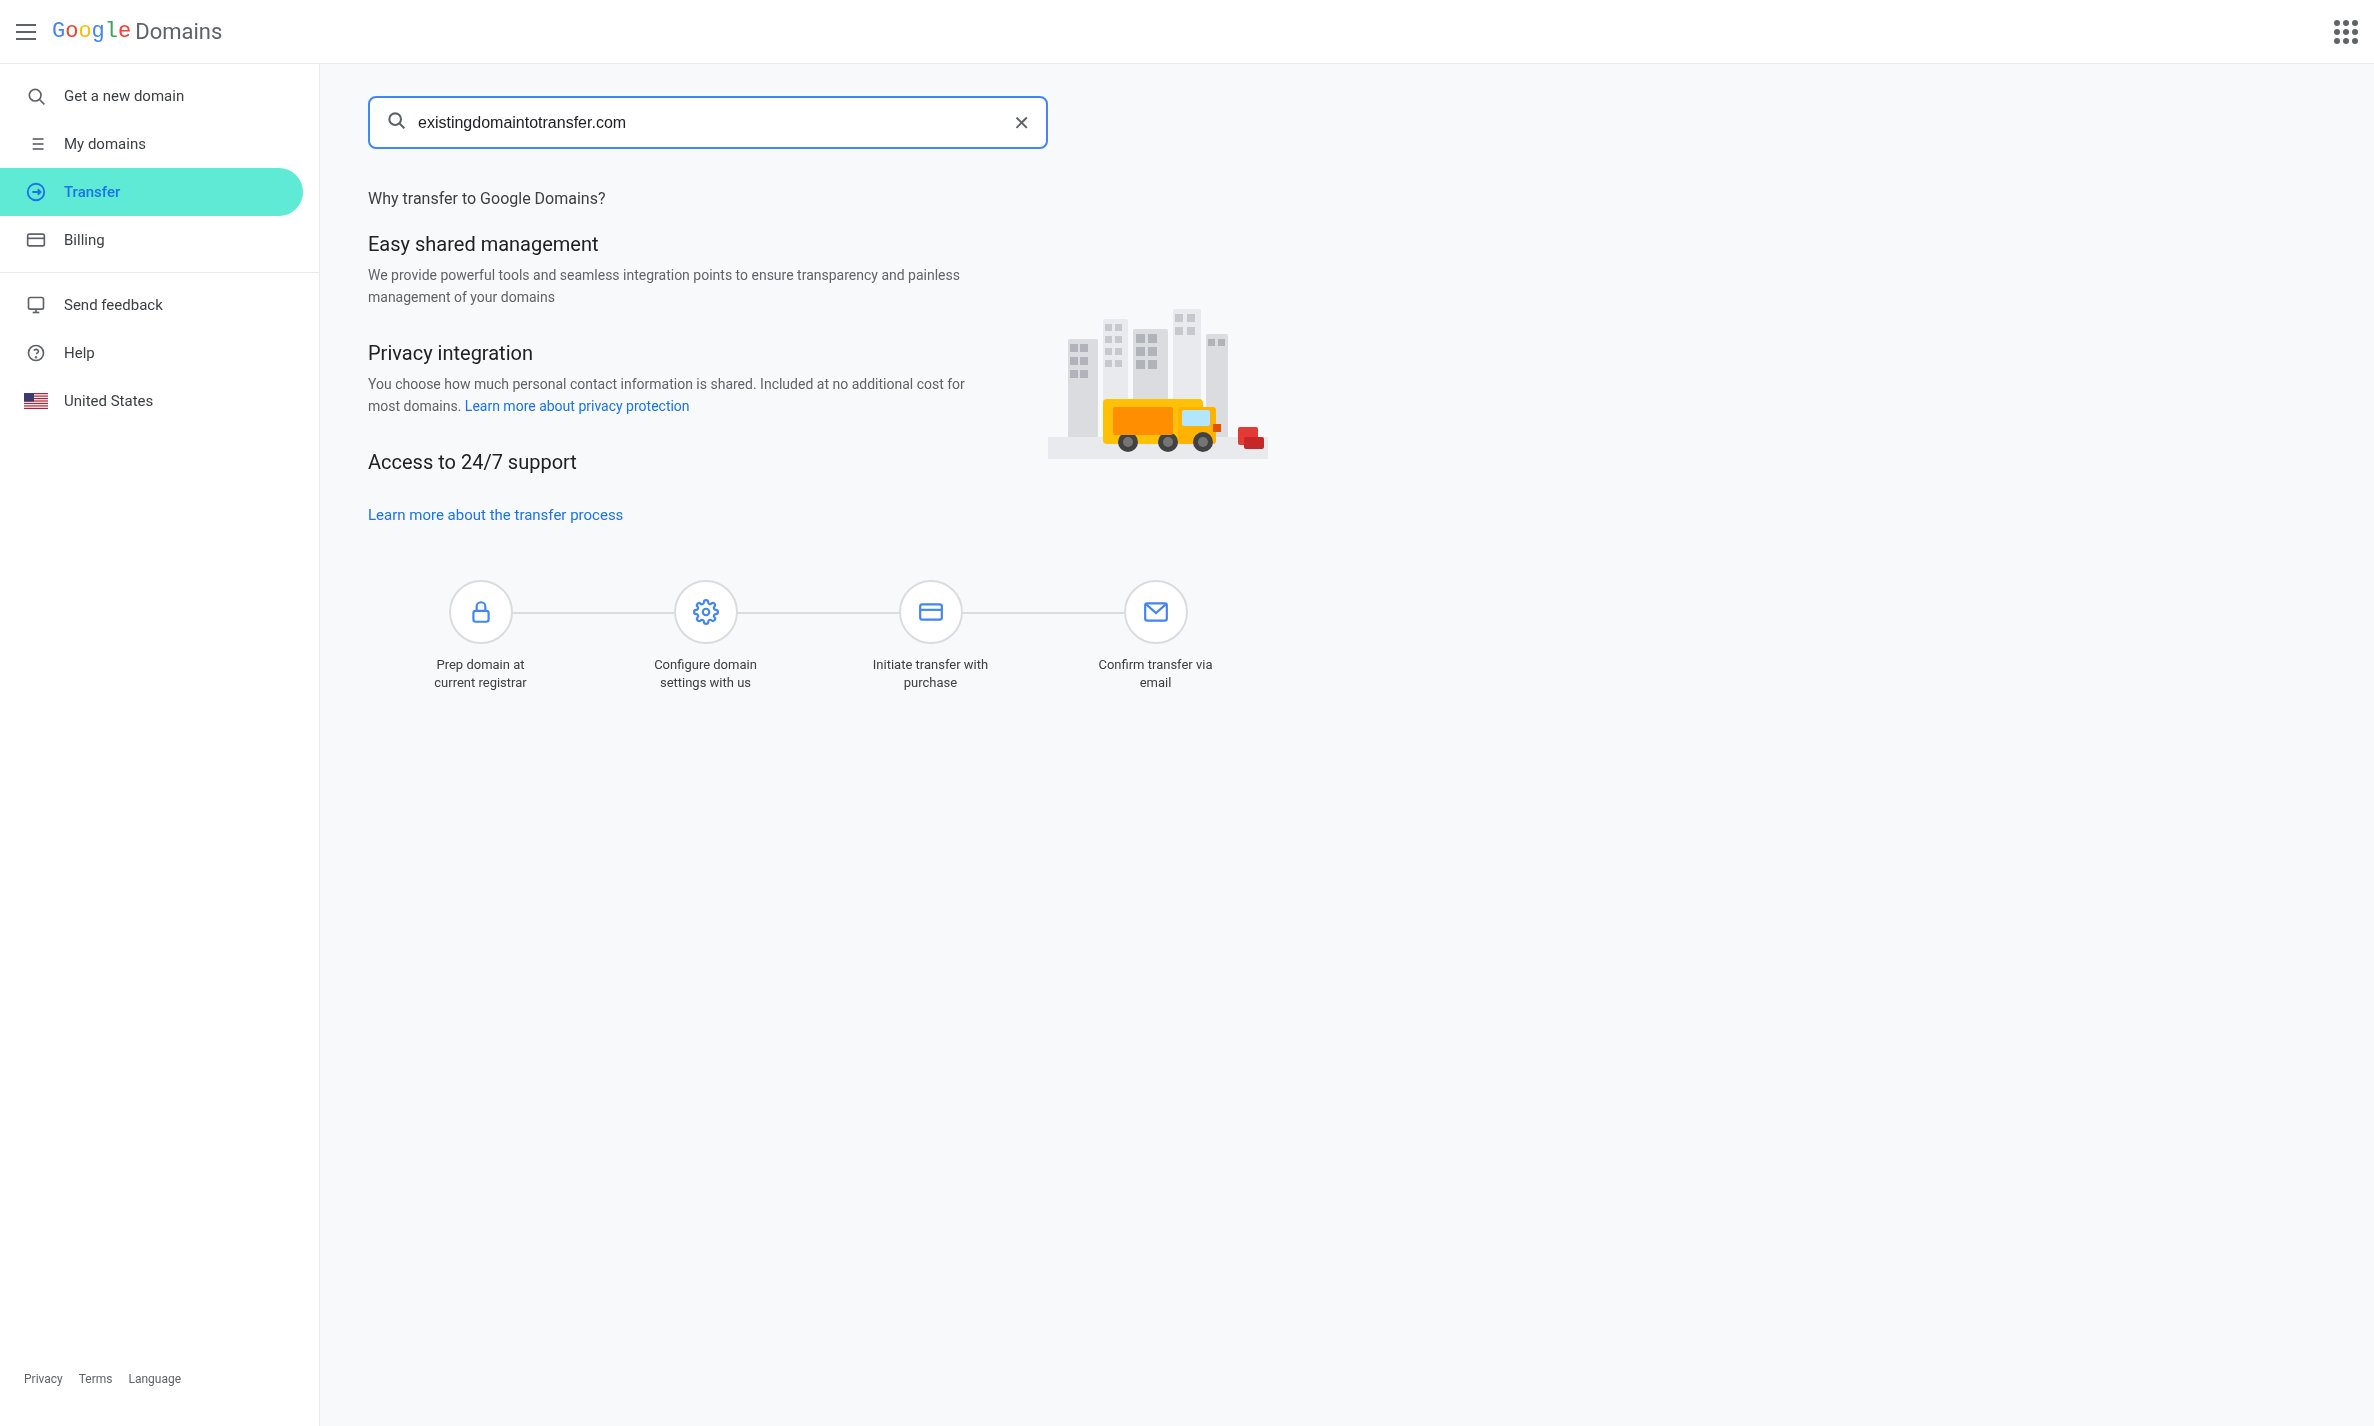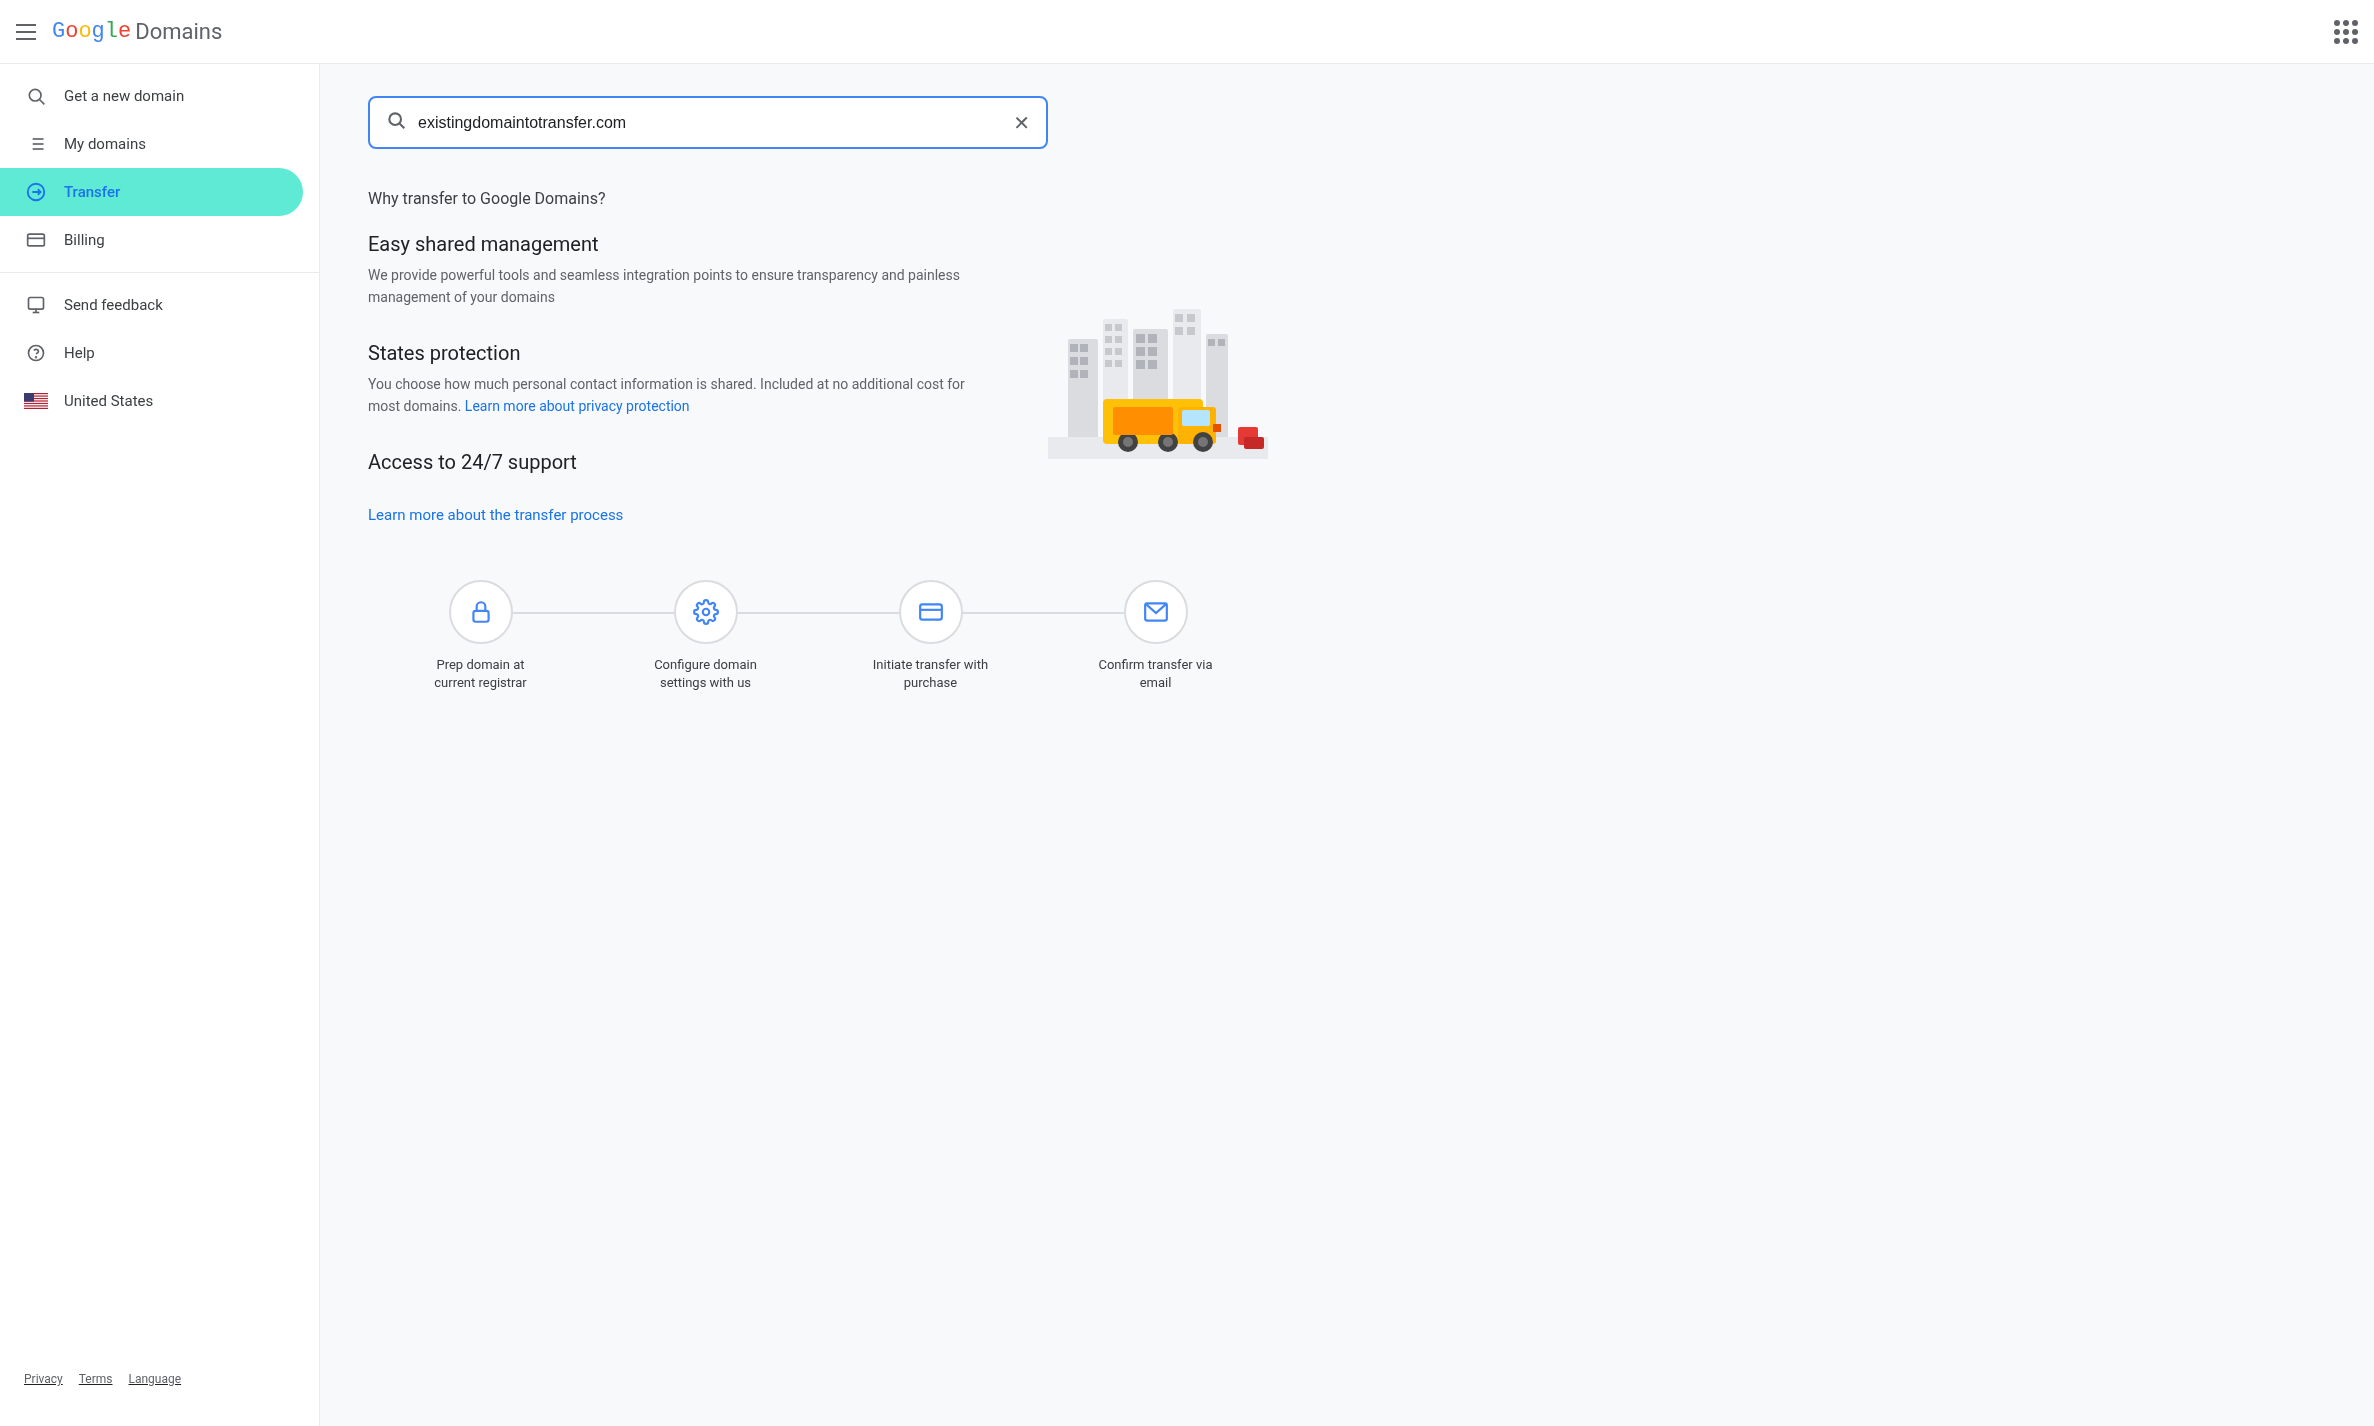--- a/index.html
+++ b/index.html
@@ -108,21 +108,20 @@
     }
     .sidebar-divider {
       height: 1px;
       background: #e8eaed;
       margin: 8px 0;
     }
     .sidebar-bottom {
       display: flex;
       flex-direction: column;
       padding-bottom: 16px;
-      text-decoration: underline;
     }
     .footer-links {
       display: flex;
       gap: 16px;
       padding: 16px 24px;
       color: #5f6368;
       font-size: 12px;
     }
     .footer-links a {
       color: #5f6368;
@@ -412,21 +411,21 @@
 
       <div class="features-container">
         <div class="features-list">
 
           <div class="feature-item">
             <h3 class="feature-title">Easy shared management</h3>
             <p class="feature-desc">We provide powerful tools and seamless integration points to ensure transparency and painless management of your domains</p>
           </div>
 
           <div class="feature-item">
-            <h3 class="feature-title">States protection</h3>
+            <h3 class="feature-title">Privacy integration</h3>
             <p class="feature-desc">
               <span>You choose how much personal contact information is shared. Included at no additional cost for most domains. </span><a href="#">Learn more about privacy protection</a>
             </p>
           </div>
 
           <div class="feature-item">
             <h3 class="feature-title">Access to 24/7 support</h3>
           </div>
 
         </div>

